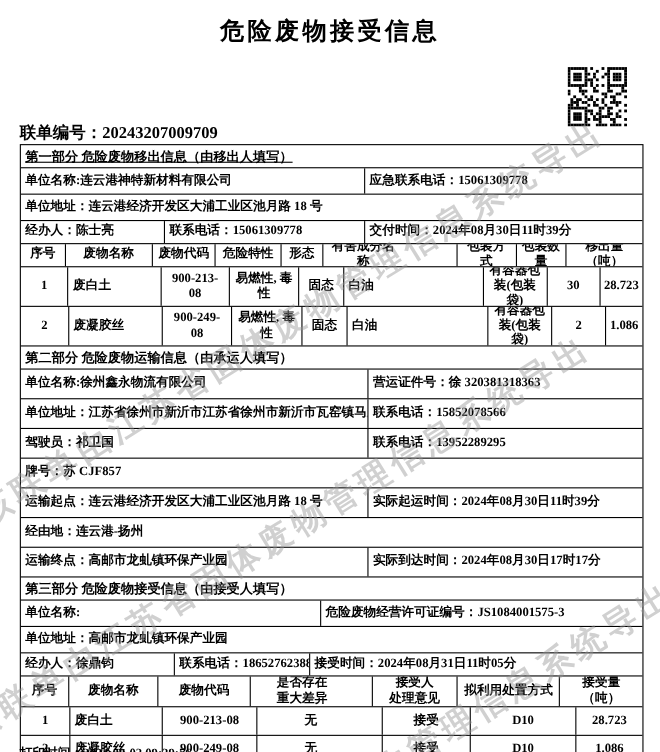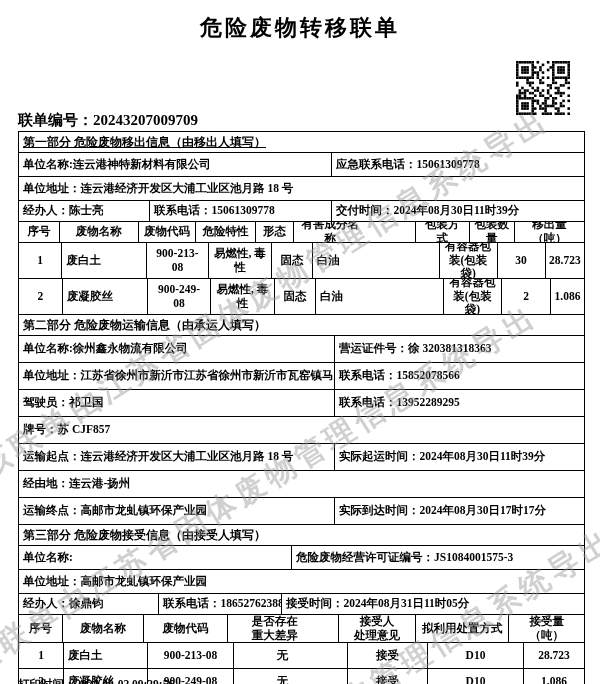--- a/index.html
+++ b/index.html
@@ -45,21 +45,21 @@
 </style>
 </head>
 <body>
 
 <div class="page">
 
   <span class="wm wm1">该联单由江苏省固体废物管理信息系统导出</span>
   <span class="wm wm2">该联单由江苏省固体废物管理信息系统导出</span>
   <span class="wm wm3">该联单由江苏省固体废物管理信息系统导出</span>
 
-  <div class="title">危险废物转移联单</div>
+  <div class="title">危险废物接受信息</div>
 
   <div class="qr"><svg xmlns="http://www.w3.org/2000/svg" width="54" height="54">
         <rect x="0.00" y="0.00" width="2.57" height="2.57" fill="#000"></rect>
         <rect x="2.57" y="0.00" width="2.57" height="2.57" fill="#000"></rect>
         <rect x="5.14" y="0.00" width="2.57" height="2.57" fill="#000"></rect>
         <rect x="7.71" y="0.00" width="2.57" height="2.57" fill="#000"></rect>
         <rect x="10.29" y="0.00" width="2.57" height="2.57" fill="#000"></rect>
         <rect x="12.86" y="0.00" width="2.57" height="2.57" fill="#000"></rect>
         <rect x="15.43" y="0.00" width="2.57" height="2.57" fill="#000"></rect>
         <rect x="20.57" y="0.00" width="2.57" height="2.57" fill="#000"></rect>

